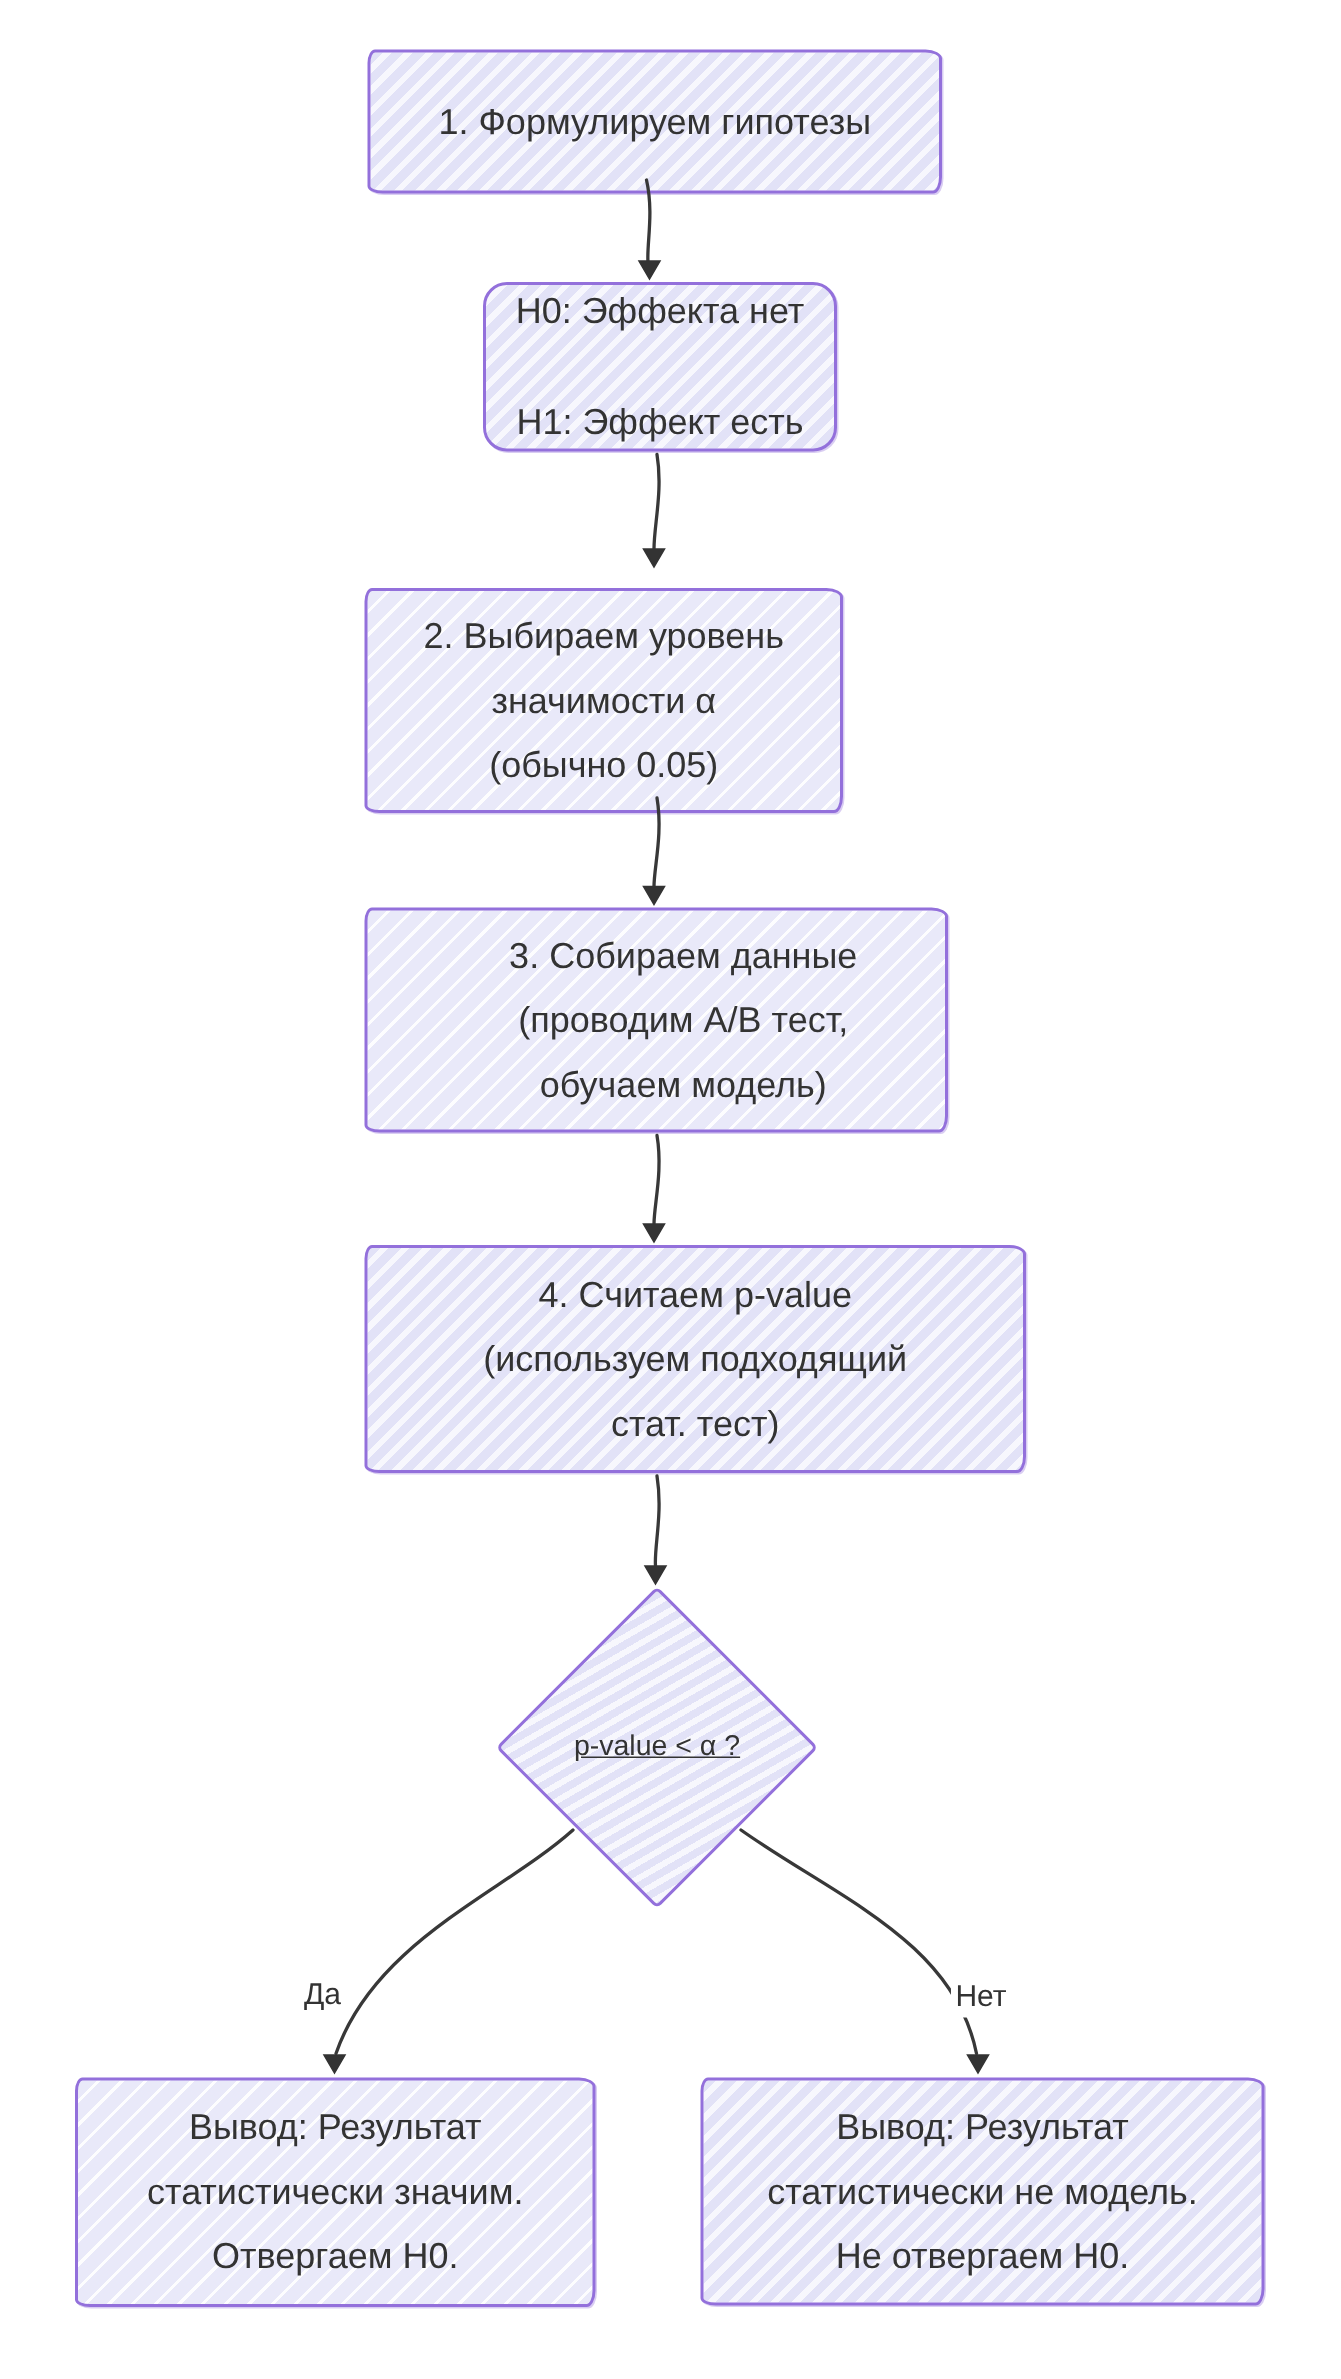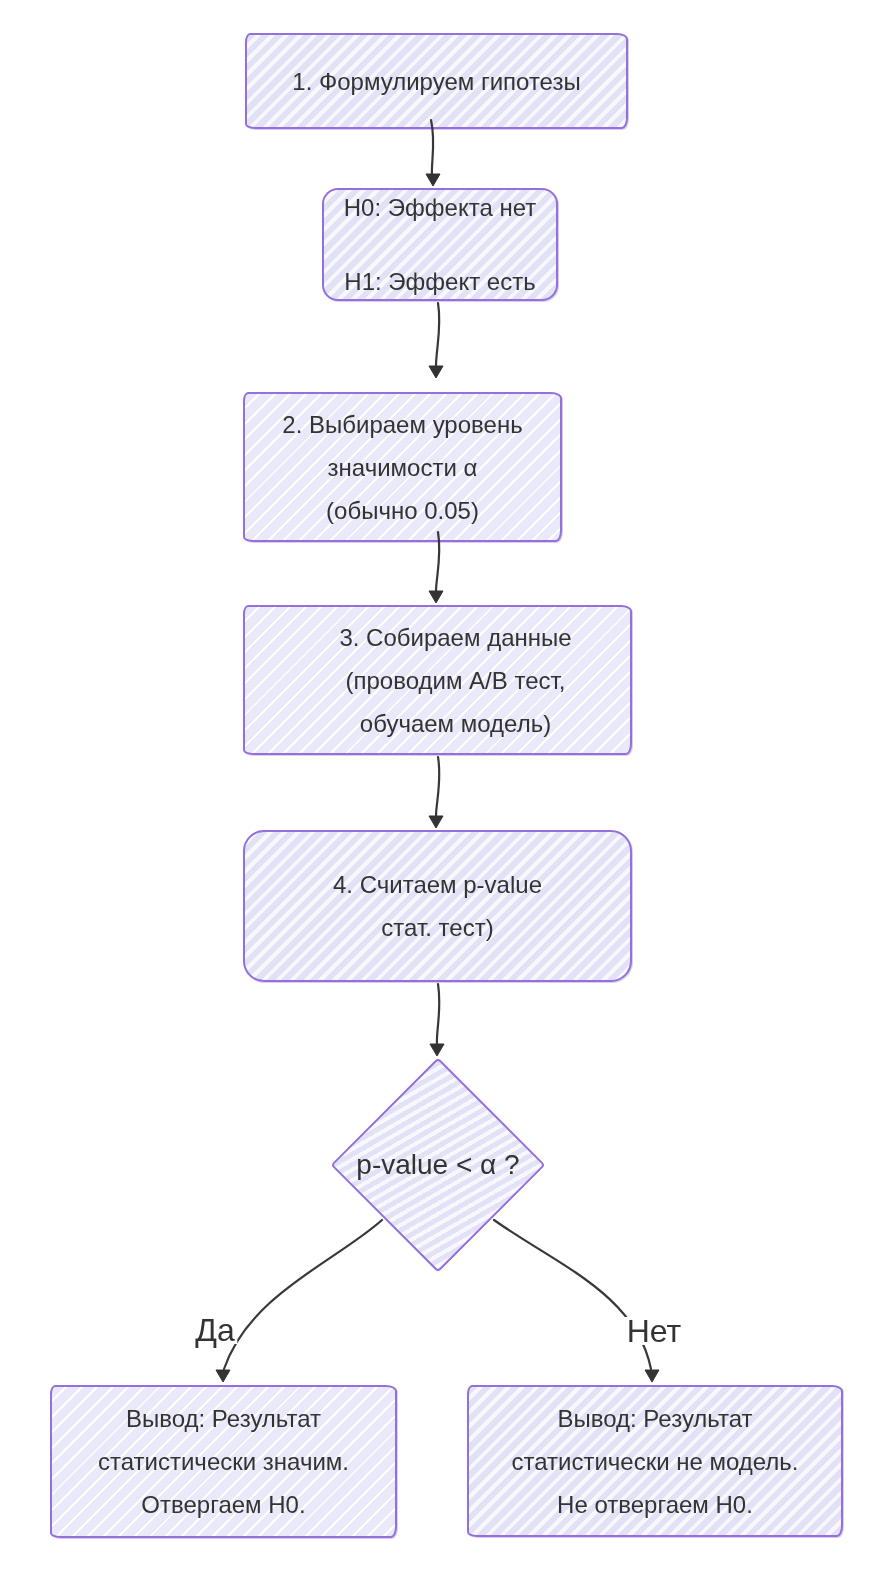--- a/index.html
+++ b/index.html
@@ -70,21 +70,22 @@
       rgba(255,255,255,0) 5px, rgba(255,255,255,0) 9px
     );
     box-sizing: border-box;
   }
   .diamond-label {
     position: absolute;
     inset: 0;
     display: flex;
     align-items: center;
     justify-content: center;
-    font-size: 28px;
+    font-size: 19px;
+    text-decoration: underline;
   }
   .edges {
     position: absolute;
     left: 0;
     top: 0;
     z-index: 4;
     pointer-events: none;
   }
   .edge-line {
     fill: none;
@@ -94,21 +95,21 @@
   }
   .arrow-head {
     fill: #333333;
     stroke: #333333;
     stroke-width: 1;
   }
   .edge-label {
     position: absolute;
     z-index: 5;
     transform: translate(-50%, -50%);
-    font-size: 32px;
+    font-size: 20px;
     line-height: 28px;
     background: #ffffff;
     padding: 0 3px;
     white-space: nowrap;
   }
   .line { white-space: nowrap; }
 </style>
 </head>
 <body>
 
@@ -159,22 +160,23 @@
     <div class="line">значимости α</div>
     <div class="line">(обычно 0.05)</div>
   </div>
 
   <div class="node rect rect-light" style="left:243px; top:605px; width:389px; height:150px;padding-left:36px;">
     <div class="line">3. Собираем данные</div>
     <div class="line">(проводим A/B тест,</div>
     <div class="line">обучаем модель)</div>
   </div>
 
-  <div class="node rect" style="left:243px; top:830px; width:389px; height:152px;border-radius:21px;">
+  <div class="node rect" style="left:243px; top:830px; width:441px; height:152px;">
     <div class="line">4. Считаем p-value</div>
+    <div class="line">(используем подходящий</div>
     <div class="line">стат. тест)</div>
   </div>
 
   <div class="diamond-wrap" style="left:330px; top:1057px; width:216px; height:216px;">
     <div class="diamond-shape"></div>
     <div class="diamond-label line">p-value &lt; α ?</div>
   </div>
 
   <div class="edge-label" style="left:215px; top:1330px;">Да</div>
   <div class="edge-label" style="left:654px; top:1331px;">Нет</div>

